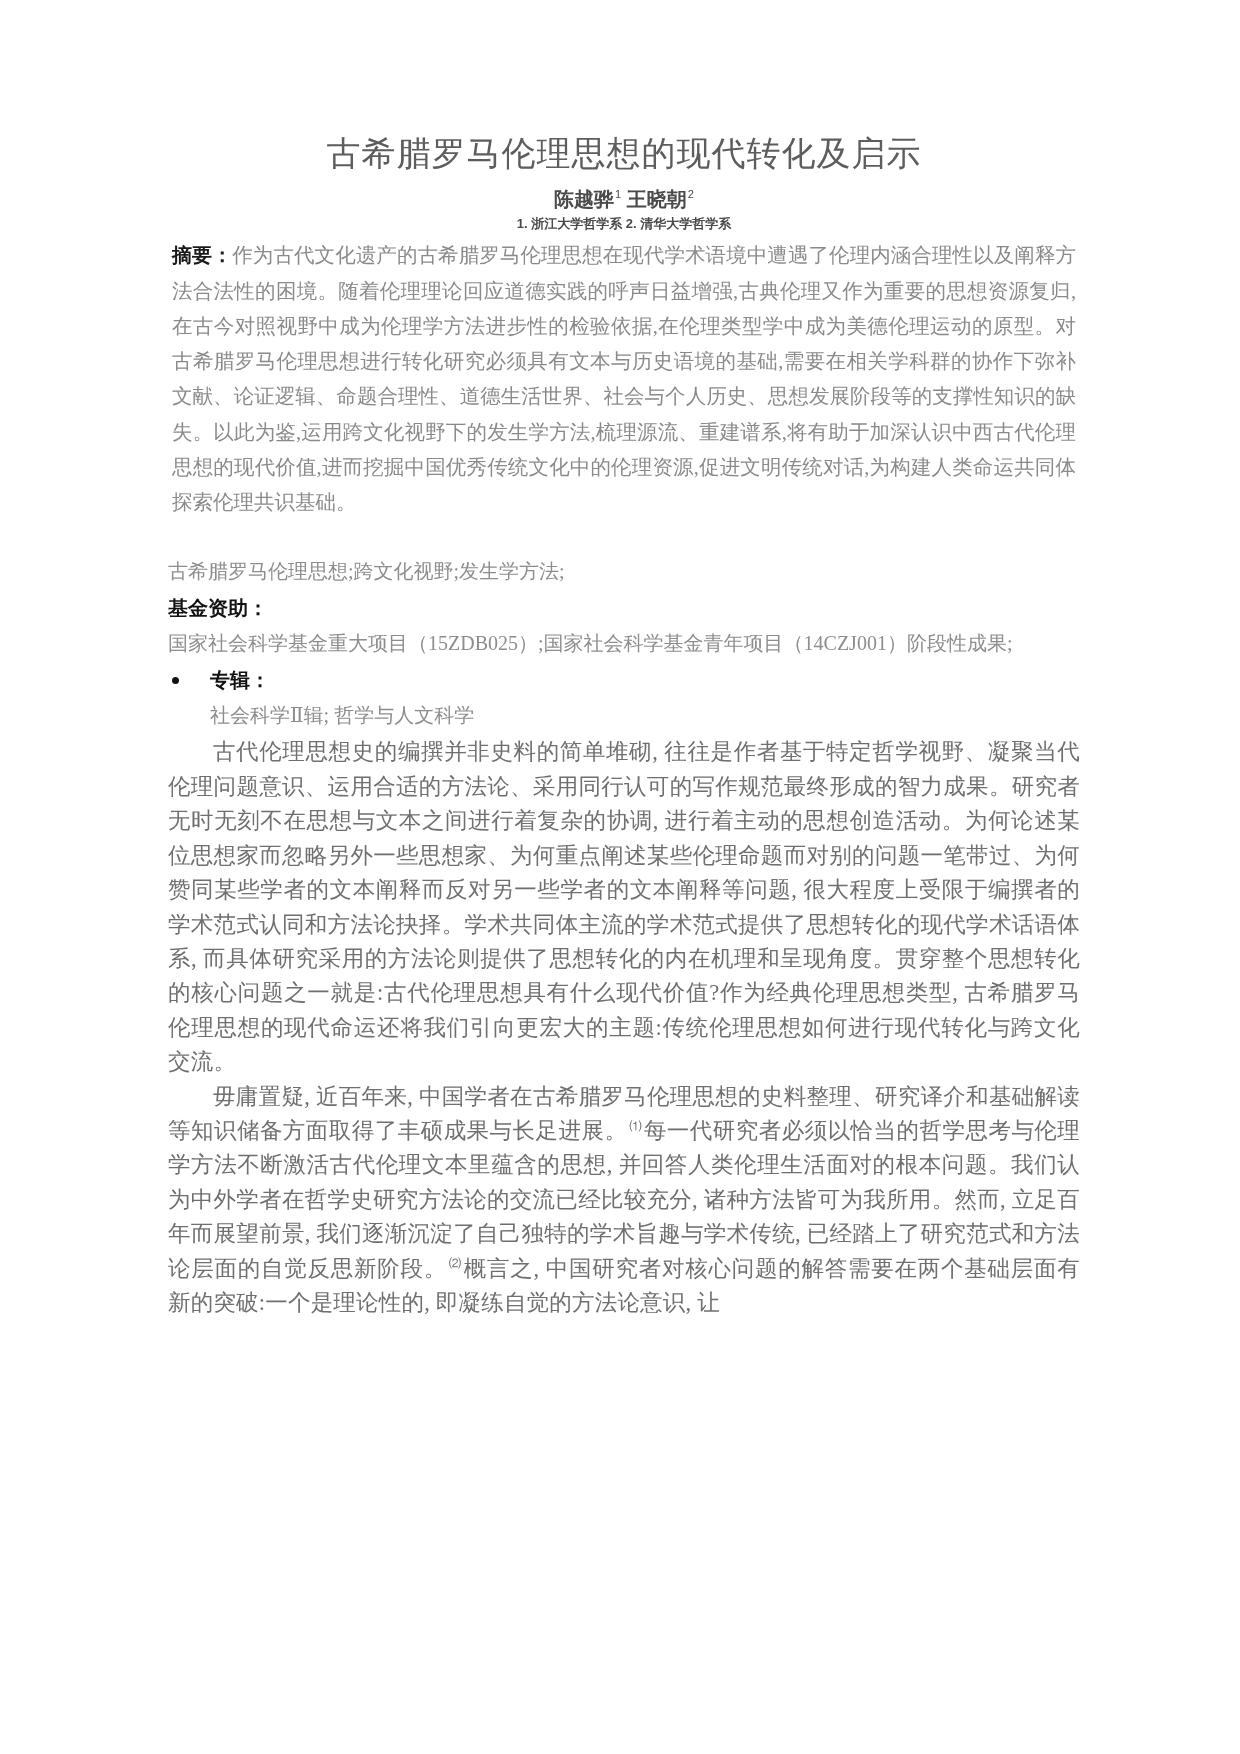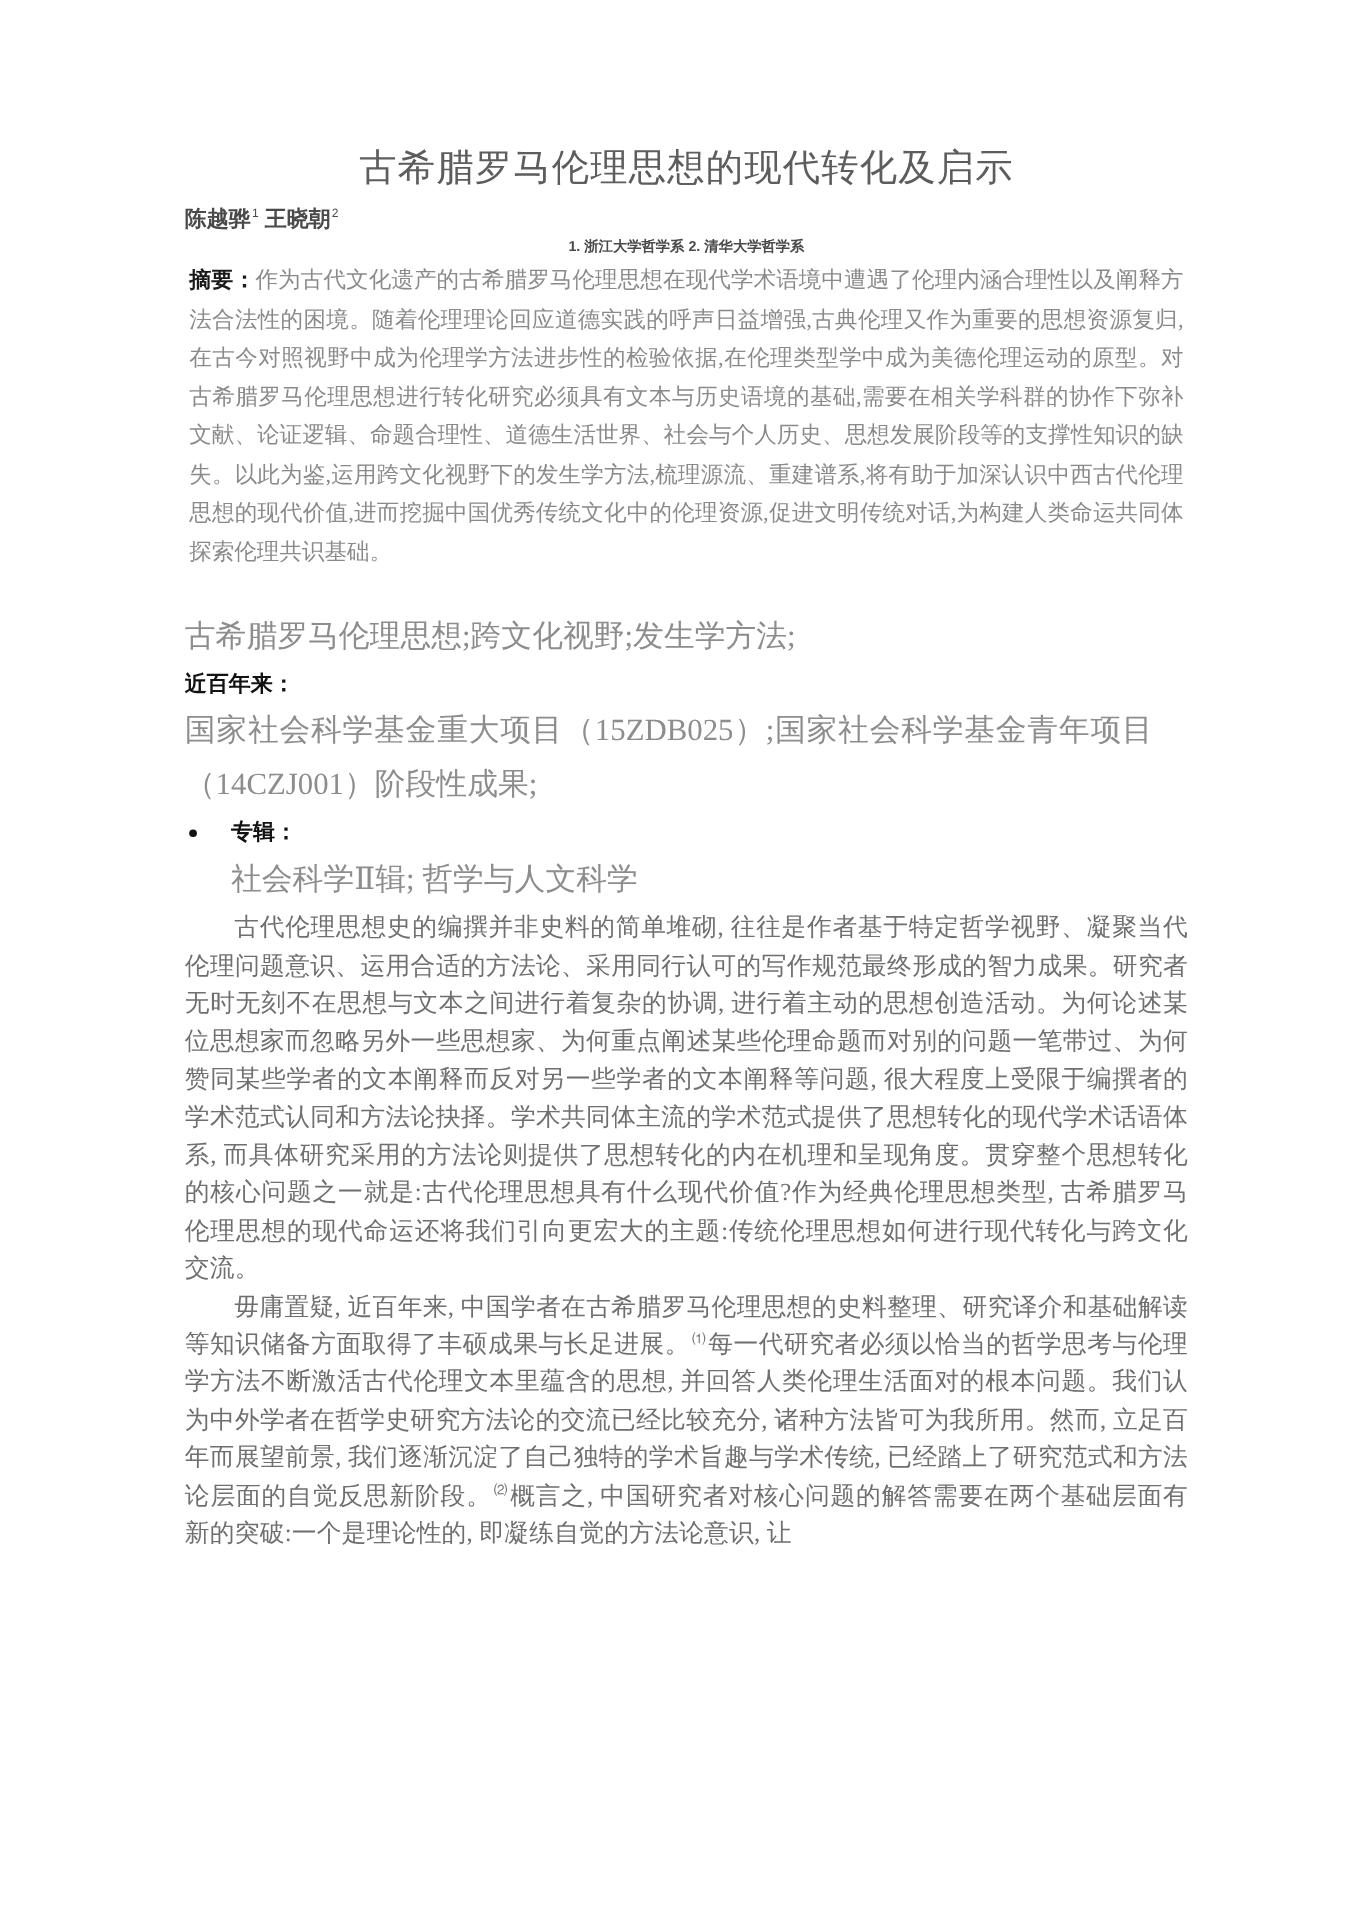--- a/index.html
+++ b/index.html
@@ -27,20 +27,21 @@
     text-align: center;
     font-size: 34px;
     line-height: 1.28;
     color: #5d5d5d;
     font-weight: 400;
     letter-spacing: 1px;
     margin: 0 0 10px 0;
     font-family: "Liberation Serif", "DejaVu Serif", serif;
   }
   .authors {
+    text-align: center;
     font-size: 20px;
     line-height: 1.3;
     color: #4a4a4a;
     font-family: "Liberation Sans", "DejaVu Sans", sans-serif;
     margin: 0 0 4px 0;
     font-weight: 600;
   }
   .authors sup {
     font-size: 11px;
     font-weight: 400;
@@ -80,21 +81,21 @@
   .meta-label {
     color: #121212;
     font-weight: 700;
     font-family: "Liberation Sans", "DejaVu Sans", sans-serif;
     font-size: 20px;
     line-height: 1.75;
     margin: 0;
   }
   .meta-value {
     color: #8d8d8d;
-    font-size: 28px;
+    font-size: 20px;
     line-height: 1.75;
     margin: 0 0 2px 0;
     text-align: justify;
   }
   .meta-value.wrapped {
     max-width: 880px;
   }
 
   ul.meta-list {
     list-style: none;
@@ -153,21 +154,21 @@
   <div class="affiliation">1. 浙江大学哲学系 2. 清华大学哲学系</div>
 
   <p class="abstract">
     <span class="lead">摘要：</span><span>作为古代文化遗产的古希腊罗马伦理思想在现代学术语境中遭遇了伦理内涵合理性以及阐释方法合法性的困境。随着伦理理论回应道德实践的呼声日益增强,古典伦理又作为重要的思想资源复归,在古今对照视野中成为伦理学方法进步性的检验依据,在伦理类型学中成为美德伦理运动的原型。对古希腊罗马伦理思想进行转化研究必须具有文本与历史语境的基础,需要在相关学科群的协作下弥补文献、论证逻辑、命题合理性、道德生活世界、社会与个人历史、思想发展阶段等的支撑性知识的缺失。以此为鉴,运用跨文化视野下的发生学方法,梳理源流、重建谱系,将有助于加深认识中西古代伦理思想的现代价值,进而挖掘中国优秀传统文化中的伦理资源,促进文明传统对话,为构建人类命运共同体探索伦理共识基础。</span>
   </p>
 
   <div class="meta-block">
 
     <p class="meta-value">古希腊罗马伦理思想;跨文化视野;发生学方法;</p>
 
-    <p class="meta-label">近百年来：</p>
+    <p class="meta-label">基金资助：</p>
     <p class="meta-value wrapped">国家社会科学基金重大项目（15ZDB025）;国家社会科学基金青年项目（14CZJ001）阶段性成果;</p>
 
     <ul class="meta-list">
       <li>
         <span class="bullet"></span>
         <p class="meta-label">专辑：</p>
         <p class="meta-value">社会科学Ⅱ辑; 哲学与人文科学</p>
       </li>
     </ul>
   </div>

